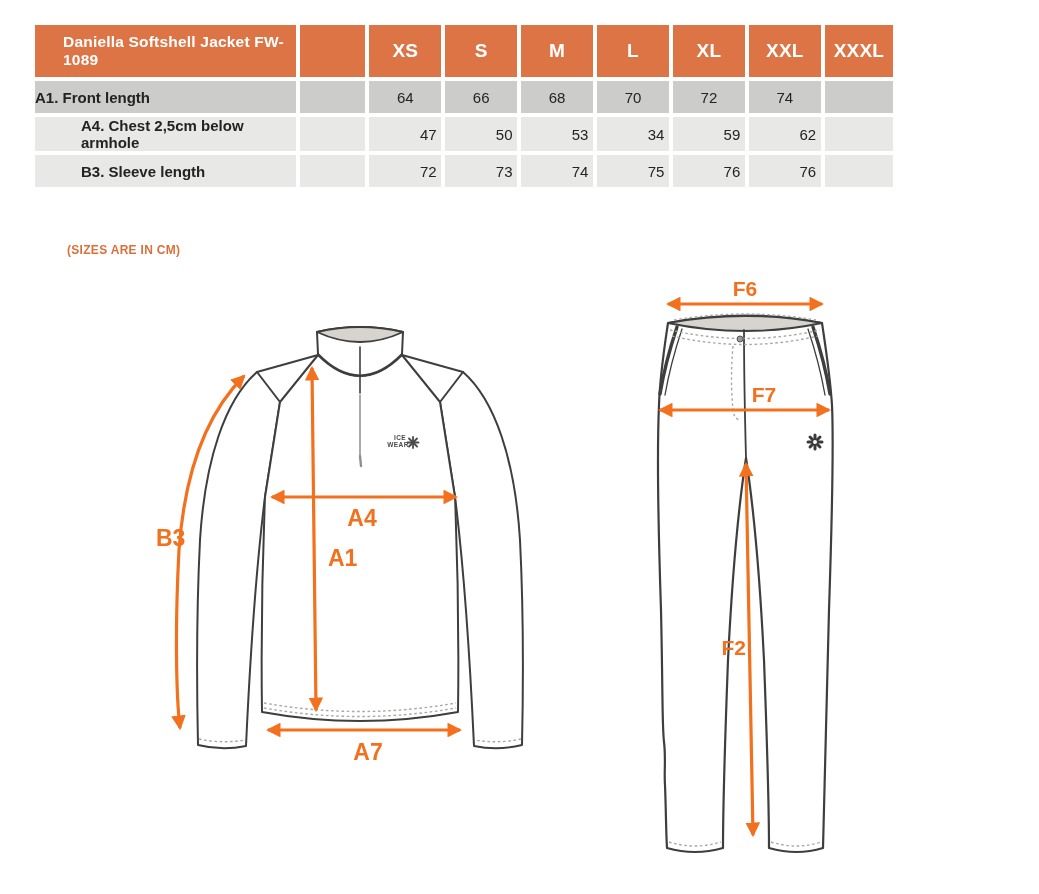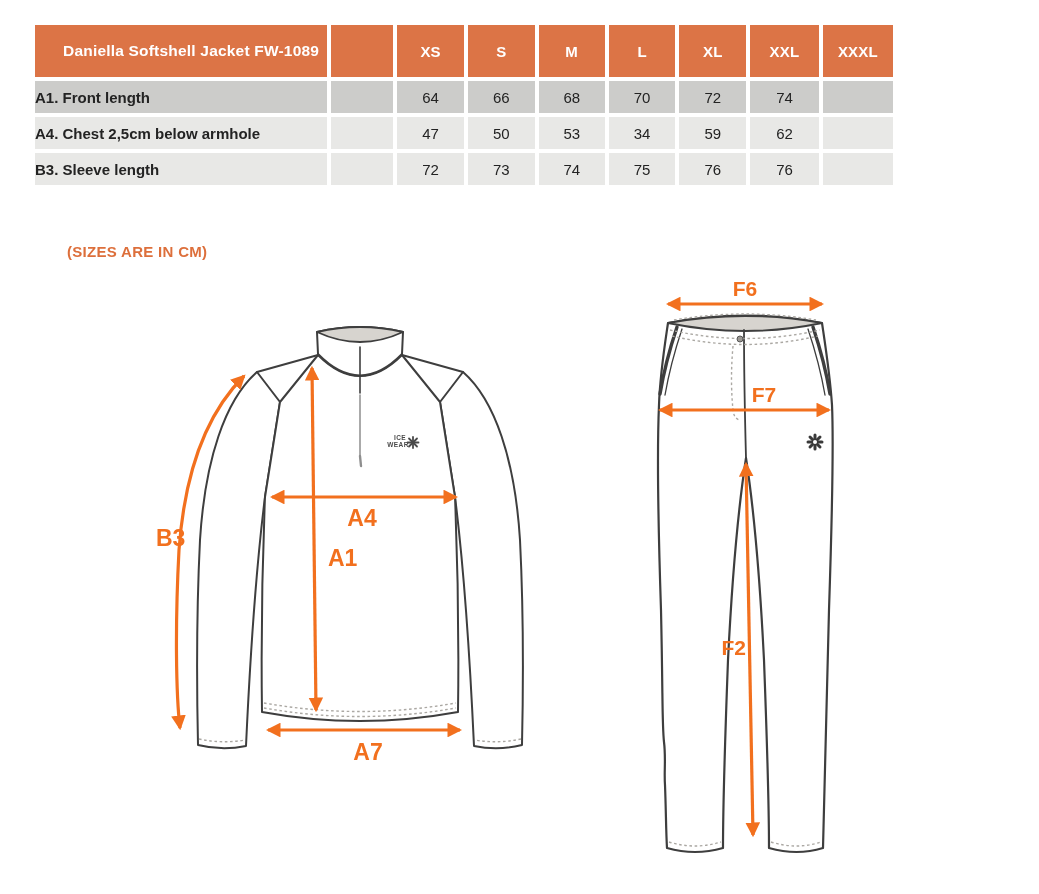--- a/index.html
+++ b/index.html
@@ -10,37 +10,37 @@
     font-family:"Liberation Sans", sans-serif;
     overflow:hidden;
   }
   
   .table-wrap{position:absolute;left:31px;top:21px;}
   table.size-table{border-collapse:separate;border-spacing:4px;}
   table.size-table th, table.size-table td{padding:0;}
   th.hd{
     background:var(--header-orange,#DC7446);
     color:#ffffff;
-    font-size:15px;font-weight:bold;
+    font-size:19px;font-weight:bold;
     height:52px;text-align:center;
     letter-spacing:.2px;
   }
   th.hd.lbl{text-align:left;padding-left:28px;font-size:15.5px;}
   td{
     height:32px;font-size:15px;color:var(--cell-text,#232323);
     text-align:center;
   }
   td.lbl{text-align:left;padding-left:28px;font-weight:bold;}
   tr.r-dark td{background:var(--row-dark,#CCCCCA);}
-  tr.r-light td{background:var(--row-light,#E8E8E6);}
+  tr.r-light td{background:var(--row-light,#E8E8E6);padding-left:46px;}
   
   .sizes-note{
     position:absolute;left:67px;top:243px;
     color:var(--note-orange,#DD6F3B);
-    font-size:15px;font-weight:bold;letter-spacing:.3px;
+    font-size:12px;font-weight:bold;letter-spacing:.3px;
   }
   
   .jacket-svg{position:absolute;left:140px;top:300px;}
   .pants-svg{position:absolute;left:620px;top:280px;}
   .diag-lbl{
     font-family:"Liberation Sans", sans-serif;
     font-weight:bold;
     fill:var(--arrow-orange,#F2701E);
   }
   .diag-lbl.j{font-size:23px;}

